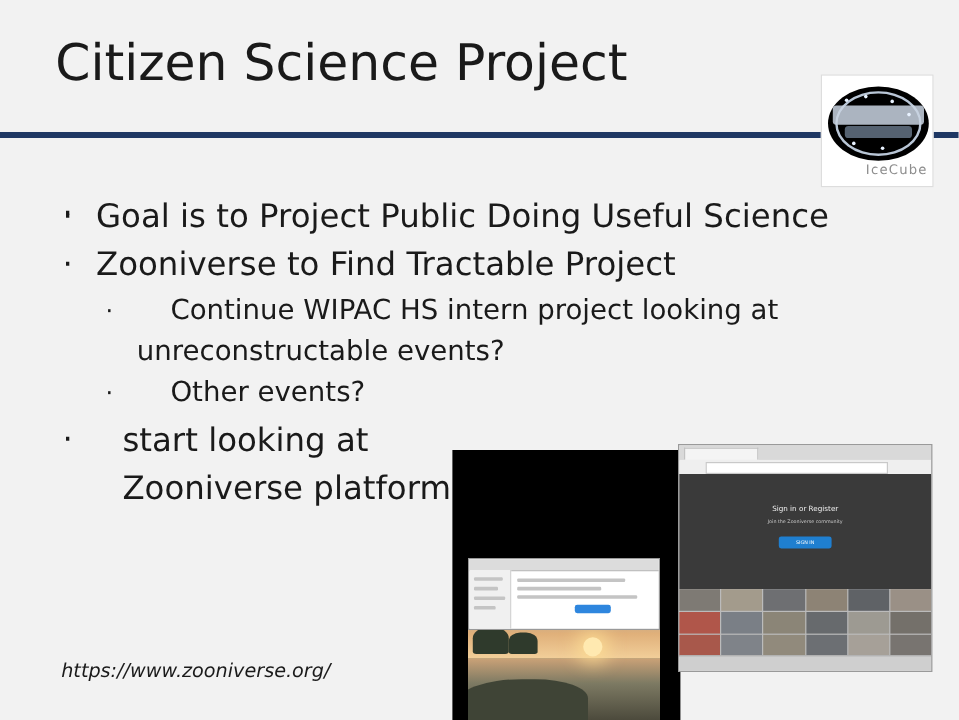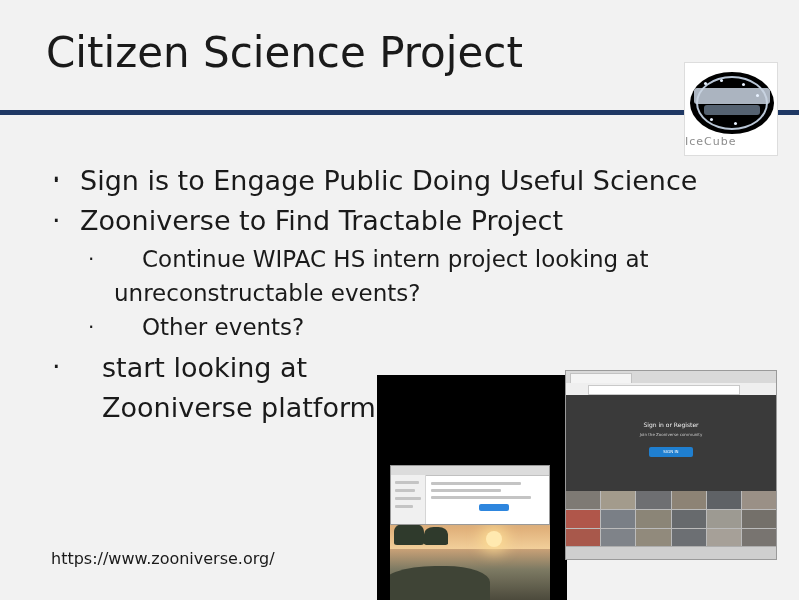--- a/index.html
+++ b/index.html
@@ -104,23 +104,23 @@
   .logo-dot {
     position: absolute;
     width: 3px;
     height: 3px;
     background: #e8f2ff;
     border-radius: 50%;
   }
   .logo-text {
     position: absolute;
     left: 0;
-    right: 14px;
+    right: 4px;
     bottom: 7px;
-    text-align: left;
+    text-align: right;
     font-size: 11px;
     color: #8d8d8d;
     letter-spacing: 1px;
     font-family: "DejaVu Sans", sans-serif;
   }
 
   
   .body {
     position: absolute;
     left: 46px;
@@ -171,20 +171,21 @@
     display: block;
     padding-left: 22px;
   }
 
   .url {
     position: absolute;
     left: 51px;
     top: 549px;
     font-size: 16px;
     color: #1a1a1a;
+    font-style: italic;
   }
 
   
   .shot-black {
     position: absolute;
     left: 377px;
     top: 375px;
     width: 190px;
     height: 225px;
     background: #000000;
@@ -405,21 +406,21 @@
   </div>
 
   <div class="body">
 
     <div class="b1">
       <span class="dot">·</span>
     </div>
 
     <div class="b1">
       <span class="dot">·</span>
-      <span>Sign is to Engage Public Doing Useful Science</span>
+      <span>Goal is to Project Public Doing Useful Science</span>
     </div>
 
     <div class="b1">
       <span class="dot">·</span>
       <span>Zooniverse to Find Tractable Project</span>
     </div>
 
     <div class="b2">
       <span class="dot">·</span>
       <span class="indent"></span><span>Continue WIPAC HS intern project looking at unreconstructable events?</span>

